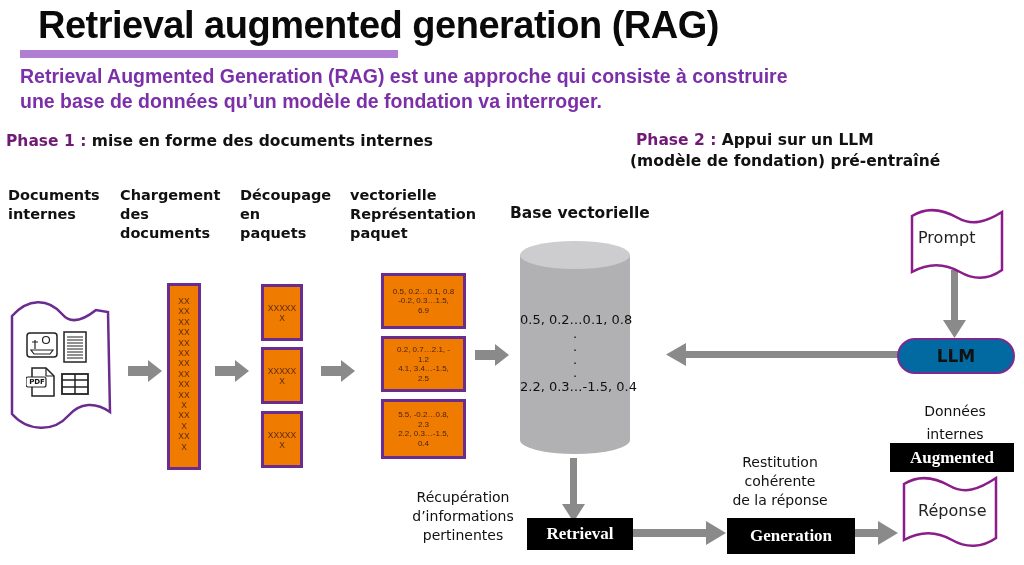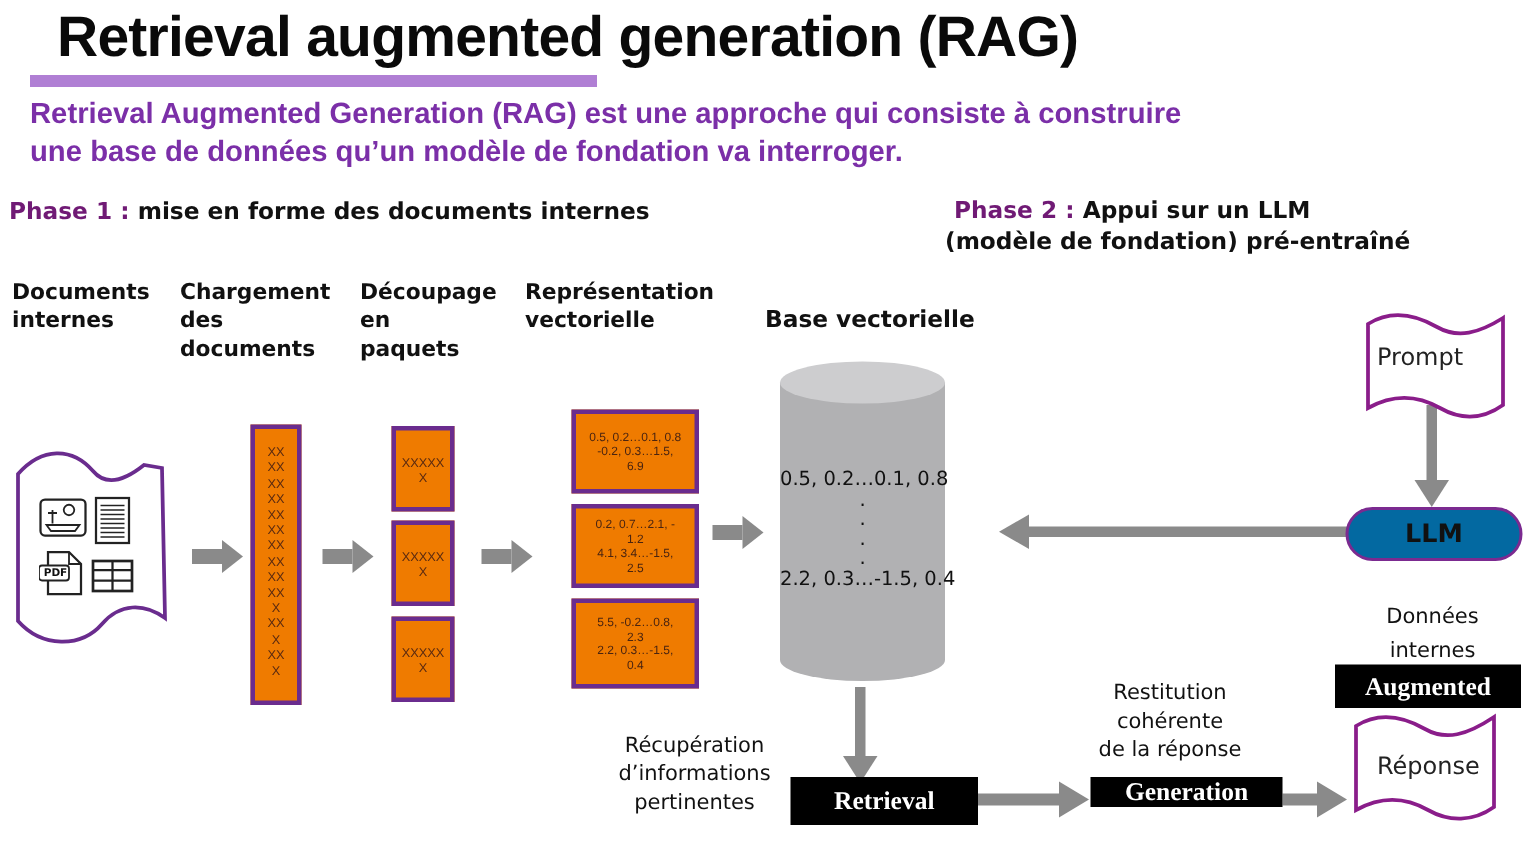--- a/index.html
+++ b/index.html
@@ -57,22 +57,23 @@
   <div>Chargement</div>
   <div>des</div>
   <div>documents</div>
 </div>
 <div class="abs colhead" style="left:240px; top:186px; width:100px;">
   <div>Découpage</div>
   <div>en</div>
   <div>paquets</div>
 </div>
 <div class="abs colhead" style="left:350px; top:186px; width:142px;">
+  <div>vectorielle</div>
   <div>Représentation</div>
-  <div>vectorielle</div>
+  <div>paquet</div>
 </div>
 
 <svg class="abs" style="left:0; top:0;" width="1024" height="565">
 
   <path d="M12,316 C28,298 48,298 62,314 C72,326 86,318 96,310 L108,312 L110,412 C96,402 80,402 68,416 C54,432 28,432 12,414 Z" fill="#ffffff" stroke="#6a2c8e" stroke-width="2.5"></path>
 
   <g fill="#8a8a8a">
     <g>
         <rect x="128" y="366" width="20" height="10"></rect>
         <polygon points="148,360 162,371 148,382"></polygon>
@@ -239,20 +240,20 @@
   <div>internes</div>
 </div>
 <div class="abs purple-label" style="left:890px; top:443px; width:124px; height:29px;">Augmented</div>
 <div class="abs" style="left:918px; top:501px; font-size:16px; color:#222;">Réponse</div>
 
 <div class="abs plain" style="left:404px; top:488px; width:118px;">
   <div>Récupération</div>
   <div>d’informations</div>
   <div>pertinentes</div>
 </div>
-<div class="abs purple-label" style="left:527px; top:518px; width:125px; height:32px;">Retrieval</div>
+<div class="abs purple-label" style="left:527px; top:518px; width:106px; height:32px;">Retrieval</div>
 
 <div class="abs plain" style="left:720px; top:453px; width:120px;">
   <div>Restitution</div>
   <div>cohérente</div>
   <div>de la réponse</div>
 </div>
-<div class="abs purple-label" style="left:727px; top:518px; width:128px; height:20px;">Generation</div>
+<div class="abs purple-label" style="left:727px; top:518px; width:128px; height:36px;">Generation</div>
 
 </body></html>

